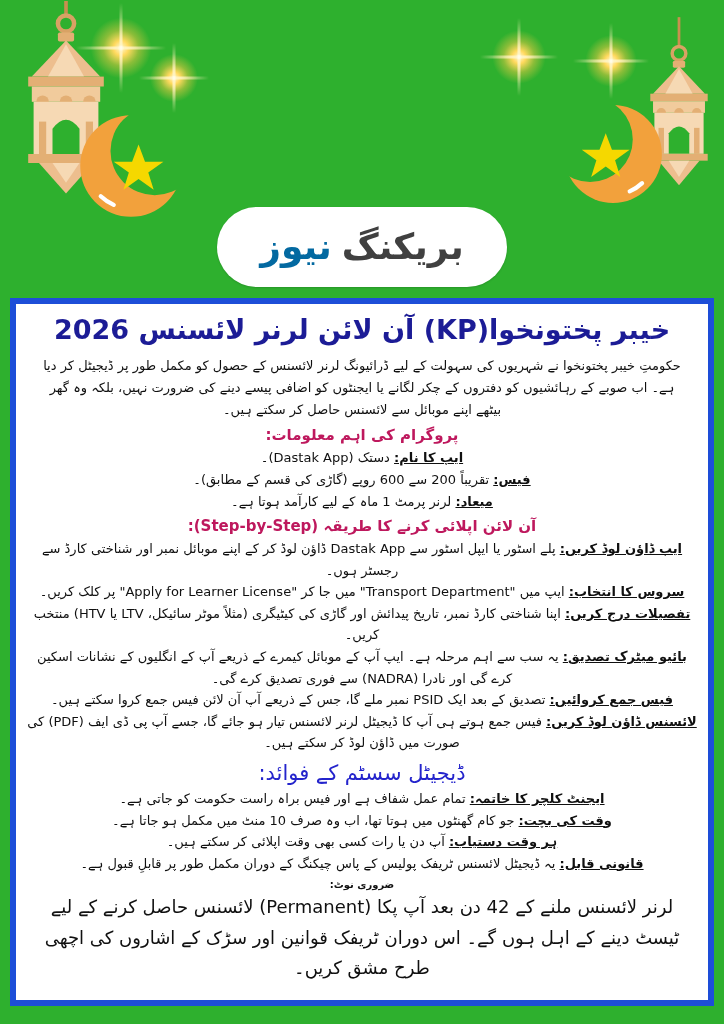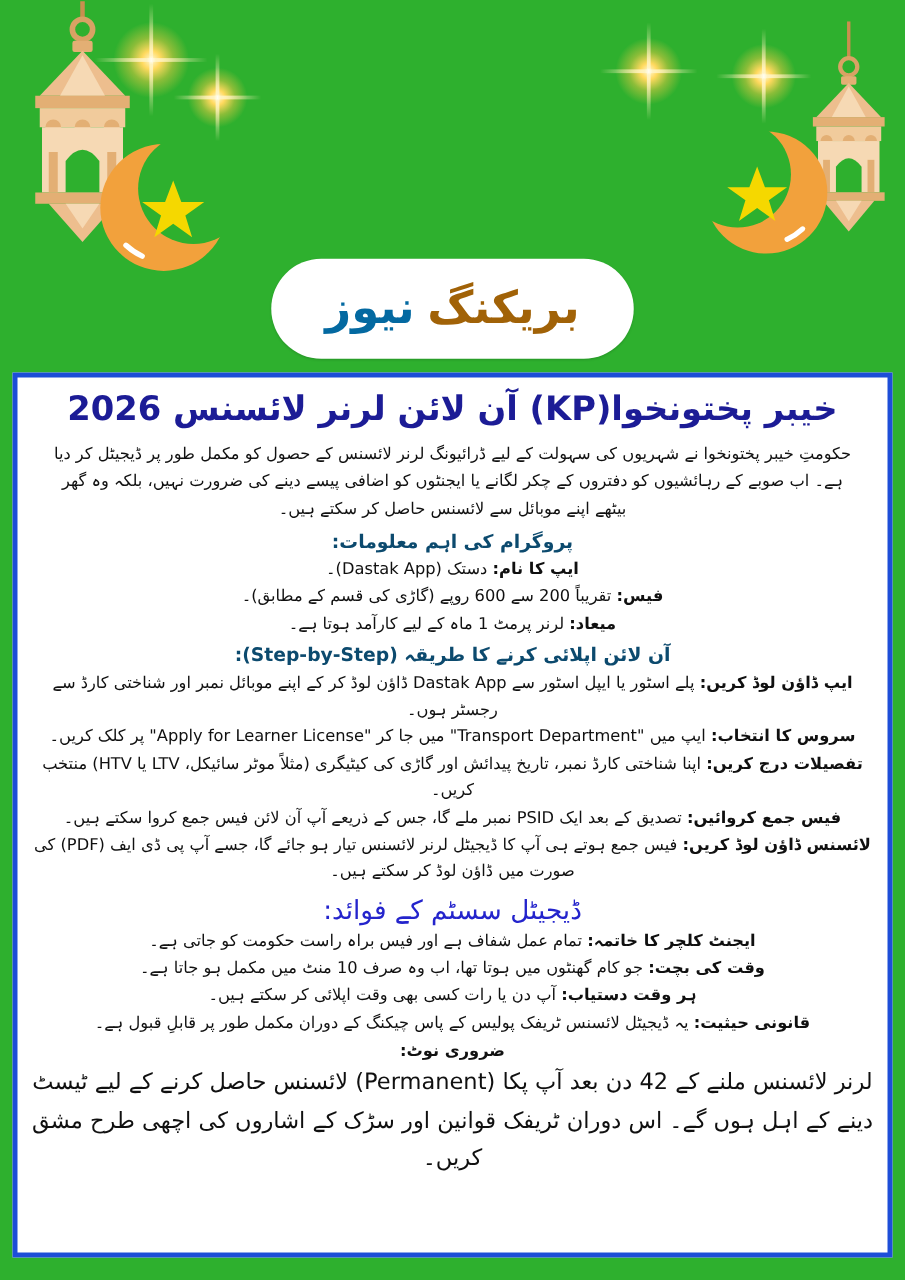--- a/index.html
+++ b/index.html
@@ -18,35 +18,35 @@
   .glow::after{top:50%;left:-18%;height:3px;width:136%;transform:translateY(-50%);
     background:linear-gradient(to right,rgba(255,235,160,0),#fff3c0 46%,#fffdf0 50%,#fff3c0 54%,rgba(255,235,160,0));}
   
   .badge{
     position:absolute;top:207px;left:50%;transform:translateX(-50%);
     width:290px;height:80px;background:#ffffff;border-radius:42px;
     display:flex;align-items:center;justify-content:center;gap:10px;
     direction:rtl;font-weight:700;font-size:36px;line-height:1;
     box-shadow:0 1px 2px rgba(0,0,0,.15);
   }
-  .badge .p1{color:#a16207;}
+  .badge .p1{color:#404040;}
   .badge .p2{color:#0369a1;}
   
   .card{
     position:absolute;left:10px;right:10px;top:298px;bottom:18px;
-    background:#ffffff;border:4px solid #1d4ed8;box-sizing:border-box;
+    background:#ffffff;border:6px solid #1d4ed8;box-sizing:border-box;
     padding:4px 10px 6px;direction:rtl;text-align:center;overflow:hidden;
   }
   .title{color:#1c1c96;font-weight:700;font-size:27px;line-height:1.45;margin:2px 0 6px;}
   .intro{color:#101010;font-size:13px;line-height:1.7;margin:0 16px 4px;}
-  .h-red{color:#0c4a6e;font-weight:700;font-size:15px;margin:5px 0 3px;}
+  .h-red{color:#be185d;font-weight:700;font-size:15px;margin:5px 0 3px;}
   .h-blue{color:#2424cc;font-weight:400;font-size:21px;margin:7px 0 3px;}
-  .h-note{color:#111;font-weight:700;font-size:13px;margin:5px 0 2px;}
+  .h-note{color:#111;font-weight:700;font-size:10px;margin:5px 0 2px;}
   .item{color:#101010;font-size:13px;line-height:1.66;}
-  .item b{font-weight:700;}
+  .item b{font-weight:700;text-decoration:underline;}
   .note{color:#101010;font-size:18px;line-height:1.7;margin-bottom:4px;}
 </style>
 </head>
 <body>
 
 <div class="decor" style="left:12px;top:0;width:108px;height:200px;">
   <svg width="108" height="200" viewBox="0 0 120 220" xmlns="http://www.w3.org/2000/svg">
     <rect x="58" y="0" width="4" height="16" fill="#c98f4f"></rect>
     <circle cx="60" cy="25" r="9" fill="none" stroke="#d8a264" stroke-width="5"></circle>
     <rect x="51" y="35" width="18" height="10" rx="2" fill="#e3af74"></rect>
@@ -137,27 +137,28 @@
 
   <div class="item"><b>ایپ کا نام:</b> <span>دستک (Dastak App)۔</span></div>
   <div class="item"><b>فیس:</b> <span>تقریباً 200 سے 600 روپے (گاڑی کی قسم کے مطابق)۔</span></div>
   <div class="item"><b>میعاد:</b> <span>لرنر پرمٹ 1 ماہ کے لیے کارآمد ہوتا ہے۔</span></div>
 
   <div class="h-red">آن لائن اپلائی کرنے کا طریقہ (Step-by-Step):</div>
 
   <div class="item"><b>ایپ ڈاؤن لوڈ کریں:</b> <span>پلے اسٹور یا ایپل اسٹور سے Dastak App ڈاؤن لوڈ کر کے اپنے موبائل نمبر اور شناختی کارڈ سے رجسٹر ہوں۔</span></div>
   <div class="item"><b>سروس کا انتخاب:</b> <span>ایپ میں "Transport Department" میں جا کر "Apply for Learner License" پر کلک کریں۔</span></div>
   <div class="item"><b>تفصیلات درج کریں:</b> <span>اپنا شناختی کارڈ نمبر، تاریخ پیدائش اور گاڑی کی کیٹیگری (مثلاً موٹر سائیکل، LTV یا HTV) منتخب کریں۔</span></div>
+  <div class="item"><b>بائیو میٹرک تصدیق:</b> <span>یہ سب سے اہم مرحلہ ہے۔ ایپ آپ کے موبائل کیمرے کے ذریعے آپ کے انگلیوں کے نشانات اسکین کرے گی اور نادرا (NADRA) سے فوری تصدیق کرے گی۔</span></div>
   <div class="item"><b>فیس جمع کروائیں:</b> <span>تصدیق کے بعد ایک PSID نمبر ملے گا، جس کے ذریعے آپ آن لائن فیس جمع کروا سکتے ہیں۔</span></div>
   <div class="item"><b>لائسنس ڈاؤن لوڈ کریں:</b> <span>فیس جمع ہوتے ہی آپ کا ڈیجیٹل لرنر لائسنس تیار ہو جائے گا، جسے آپ پی ڈی ایف (PDF) کی صورت میں ڈاؤن لوڈ کر سکتے ہیں۔</span></div>
 
   <div class="h-blue">ڈیجیٹل سسٹم کے فوائد:</div>
 
   <div class="item"><b>ایجنٹ کلچر کا خاتمہ:</b> <span>تمام عمل شفاف ہے اور فیس براہ راست حکومت کو جاتی ہے۔</span></div>
   <div class="item"><b>وقت کی بچت:</b> <span>جو کام گھنٹوں میں ہوتا تھا، اب وہ صرف 10 منٹ میں مکمل ہو جاتا ہے۔</span></div>
   <div class="item"><b>ہر وقت دستیاب:</b> <span>آپ دن یا رات کسی بھی وقت اپلائی کر سکتے ہیں۔</span></div>
-  <div class="item"><b>قانونی حیثیت:</b> <span>یہ ڈیجیٹل لائسنس ٹریفک پولیس کے پاس چیکنگ کے دوران مکمل طور پر قابلِ قبول ہے۔</span></div>
+  <div class="item"><b>قانونی قابل:</b> <span>یہ ڈیجیٹل لائسنس ٹریفک پولیس کے پاس چیکنگ کے دوران مکمل طور پر قابلِ قبول ہے۔</span></div>
 
   <div class="h-note">ضروری نوٹ:</div>
 
   <div class="note">لرنر لائسنس ملنے کے 42 دن بعد آپ پکا (Permanent) لائسنس حاصل کرنے کے لیے ٹیسٹ دینے کے اہل ہوں گے۔ اس دوران ٹریفک قوانین اور سڑک کے اشاروں کی اچھی طرح مشق کریں۔</div>
 
 </div>
 
 </body></html>

